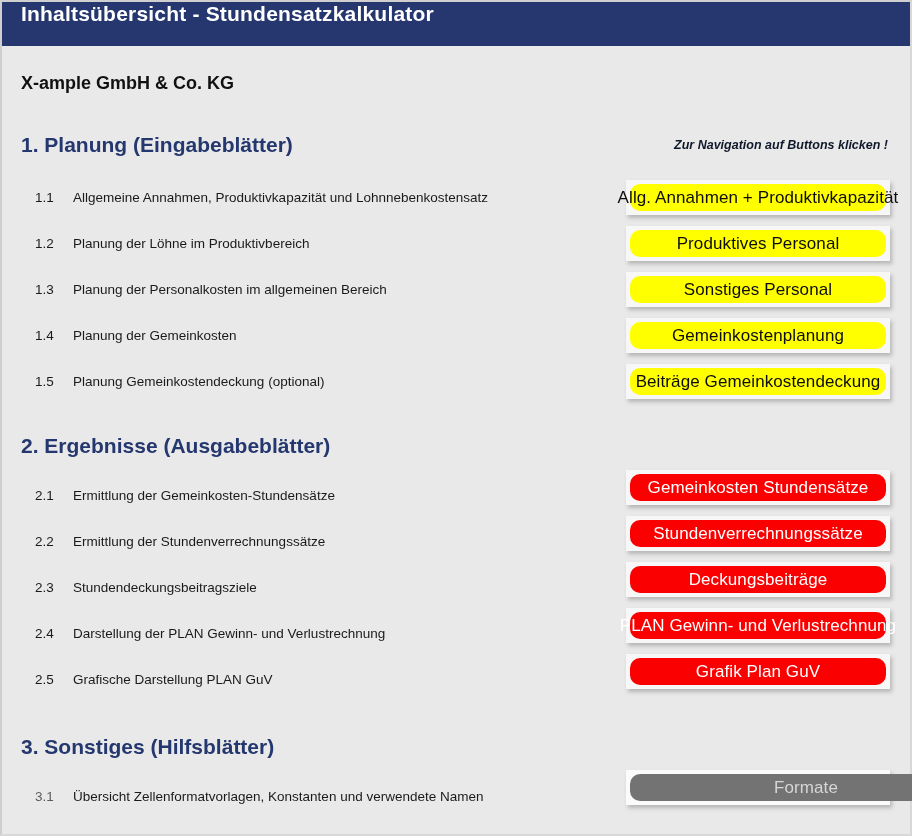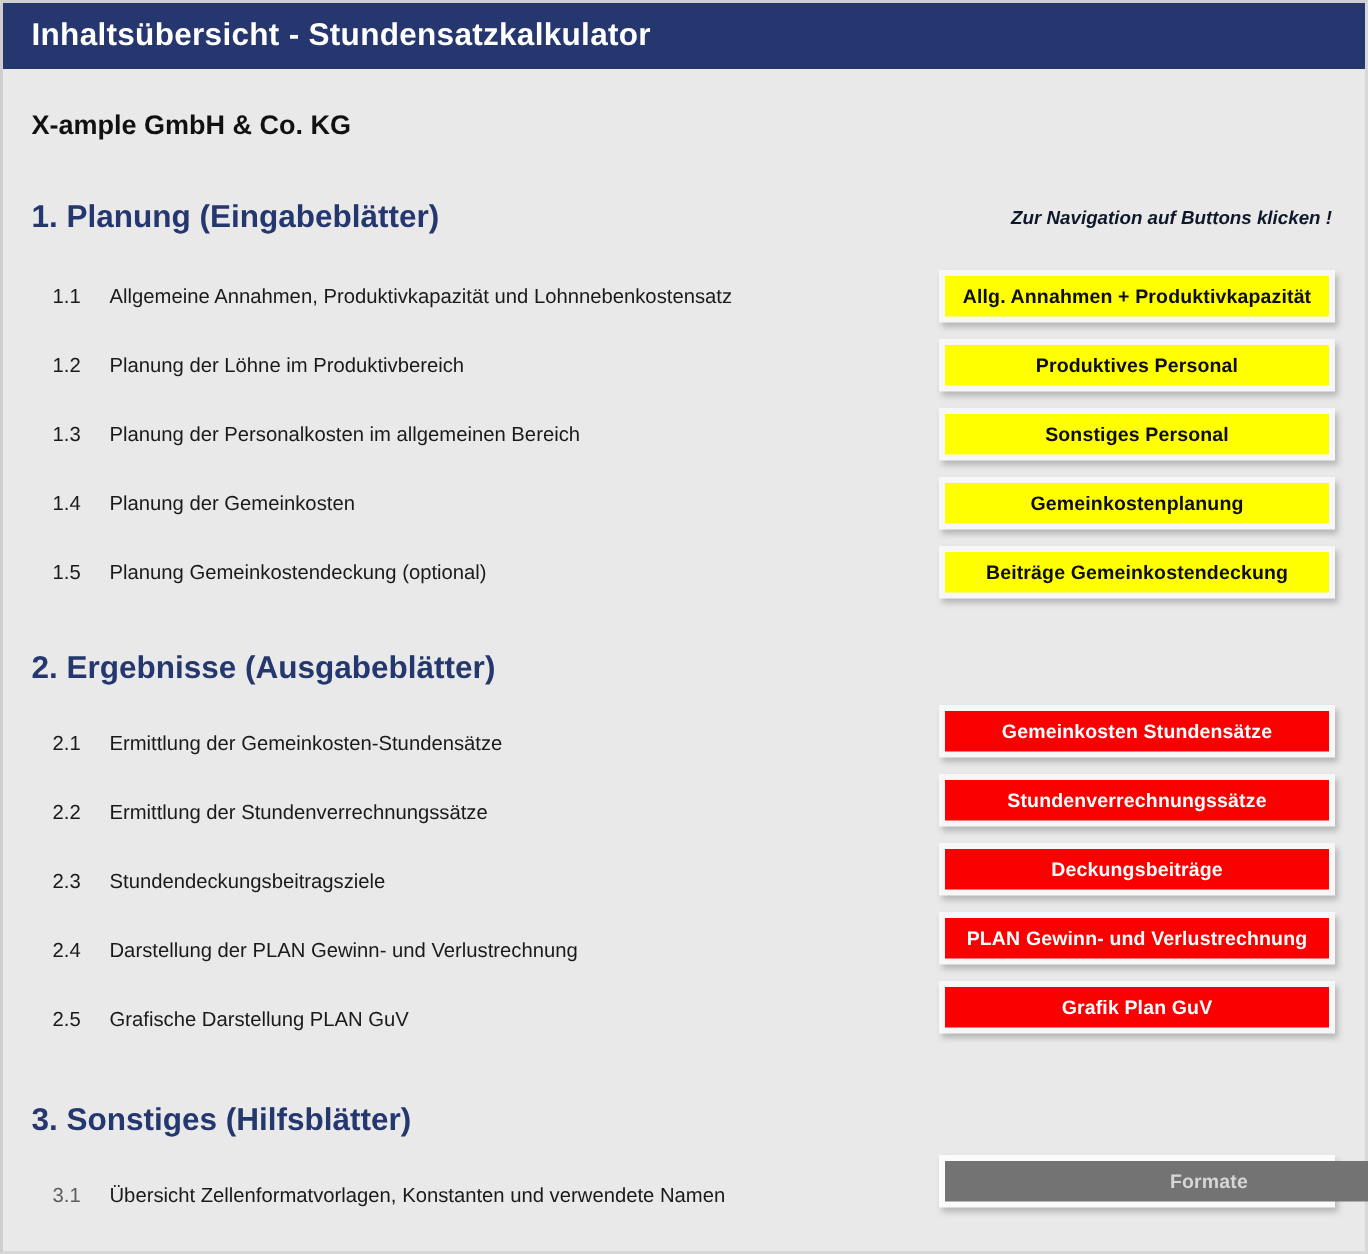--- a/index.html
+++ b/index.html
@@ -29,21 +29,20 @@
 
   
   .titlebar {
     position: absolute;
     left: 0;
     top: 0;
     width: 908px;
     height: 44px;
     background: #25376e;
     display: flex;
-    align-items: center;
   }
   .titlebar .title-text {
     color: #ffffff;
     font-size: 21px;
     font-weight: bold;
     letter-spacing: 0.2px;
     padding-left: 19px;
   }
 
   
@@ -115,24 +114,25 @@
     border: 0;
     cursor: pointer;
     font-family: "Liberation Sans", sans-serif;
   }
   .btn .btn-face {
     width: 100%;
     height: 100%;
     display: flex;
     align-items: center;
     justify-content: center;
-    font-size: 13px;
-    font-weight: bold;
+    font-size: 17px;
+    font-weight: normal;
     letter-spacing: 0.1px;
     white-space: nowrap;
+    border-radius: 10px;
   }
   .btn.yellow .btn-face {
     background: #ffff00;
     color: #0d0d0d;
   }
   .btn.red .btn-face {
     background: #fa0000;
     color: #ffffff;
   }
   .btn.grey {

